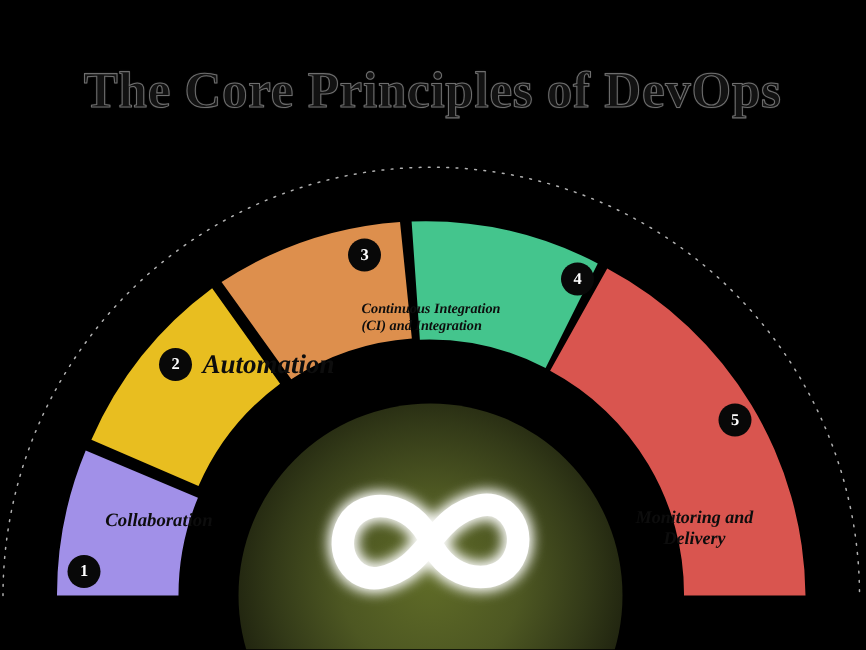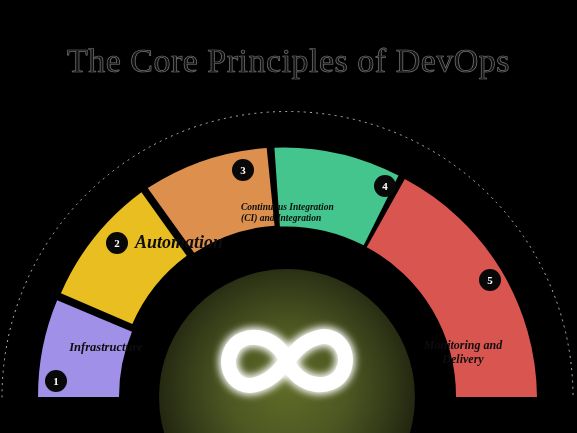--- a/index.html
+++ b/index.html
@@ -17,21 +17,21 @@
   }
 
   
   #title {
     position: absolute;
     left: 0;
     top: 44px;
     width: 577px;
     text-align: center;
     font-family: "Liberation Serif", serif;
-    font-weight: normal;
+    font-weight: bold;
     font-size: 34px;
     letter-spacing: 0.5px;
     color: #121212;
     -webkit-text-stroke: 0.7px #6e6e6e;
     text-shadow: 0 0 1px #555555;
     white-space: nowrap;
     line-height: 1;
   }
 
   
@@ -160,21 +160,21 @@
     <path d="M 85 50
              C 73 22, 40 20, 30 38
              C 20 56, 33 78, 52 74
              C 70 70, 78 58, 85 50
              C 92 42, 100 30, 118 26
              C 137 22, 150 44, 140 62
              C 130 80, 97 78, 85 50 Z" fill="none" stroke="#ffffff" stroke-width="15" stroke-linecap="round" stroke-linejoin="round" filter="url(#glow-inf)"></path>
   </svg>
 
   <div class="seg-label c" id="label-0">
-      <div>Infrastructure</div>
+      <div>Collaboration</div>
     </div>
   <div class="seg-label c" id="label-1">
       <div>Automation</div>
     </div>
   <div class="seg-label l" id="label-2">
       <div>Continuous Integration</div>
       <div>(CI) and Integration</div>
     </div>
   <div class="seg-label c" id="label-3">
     </div>

